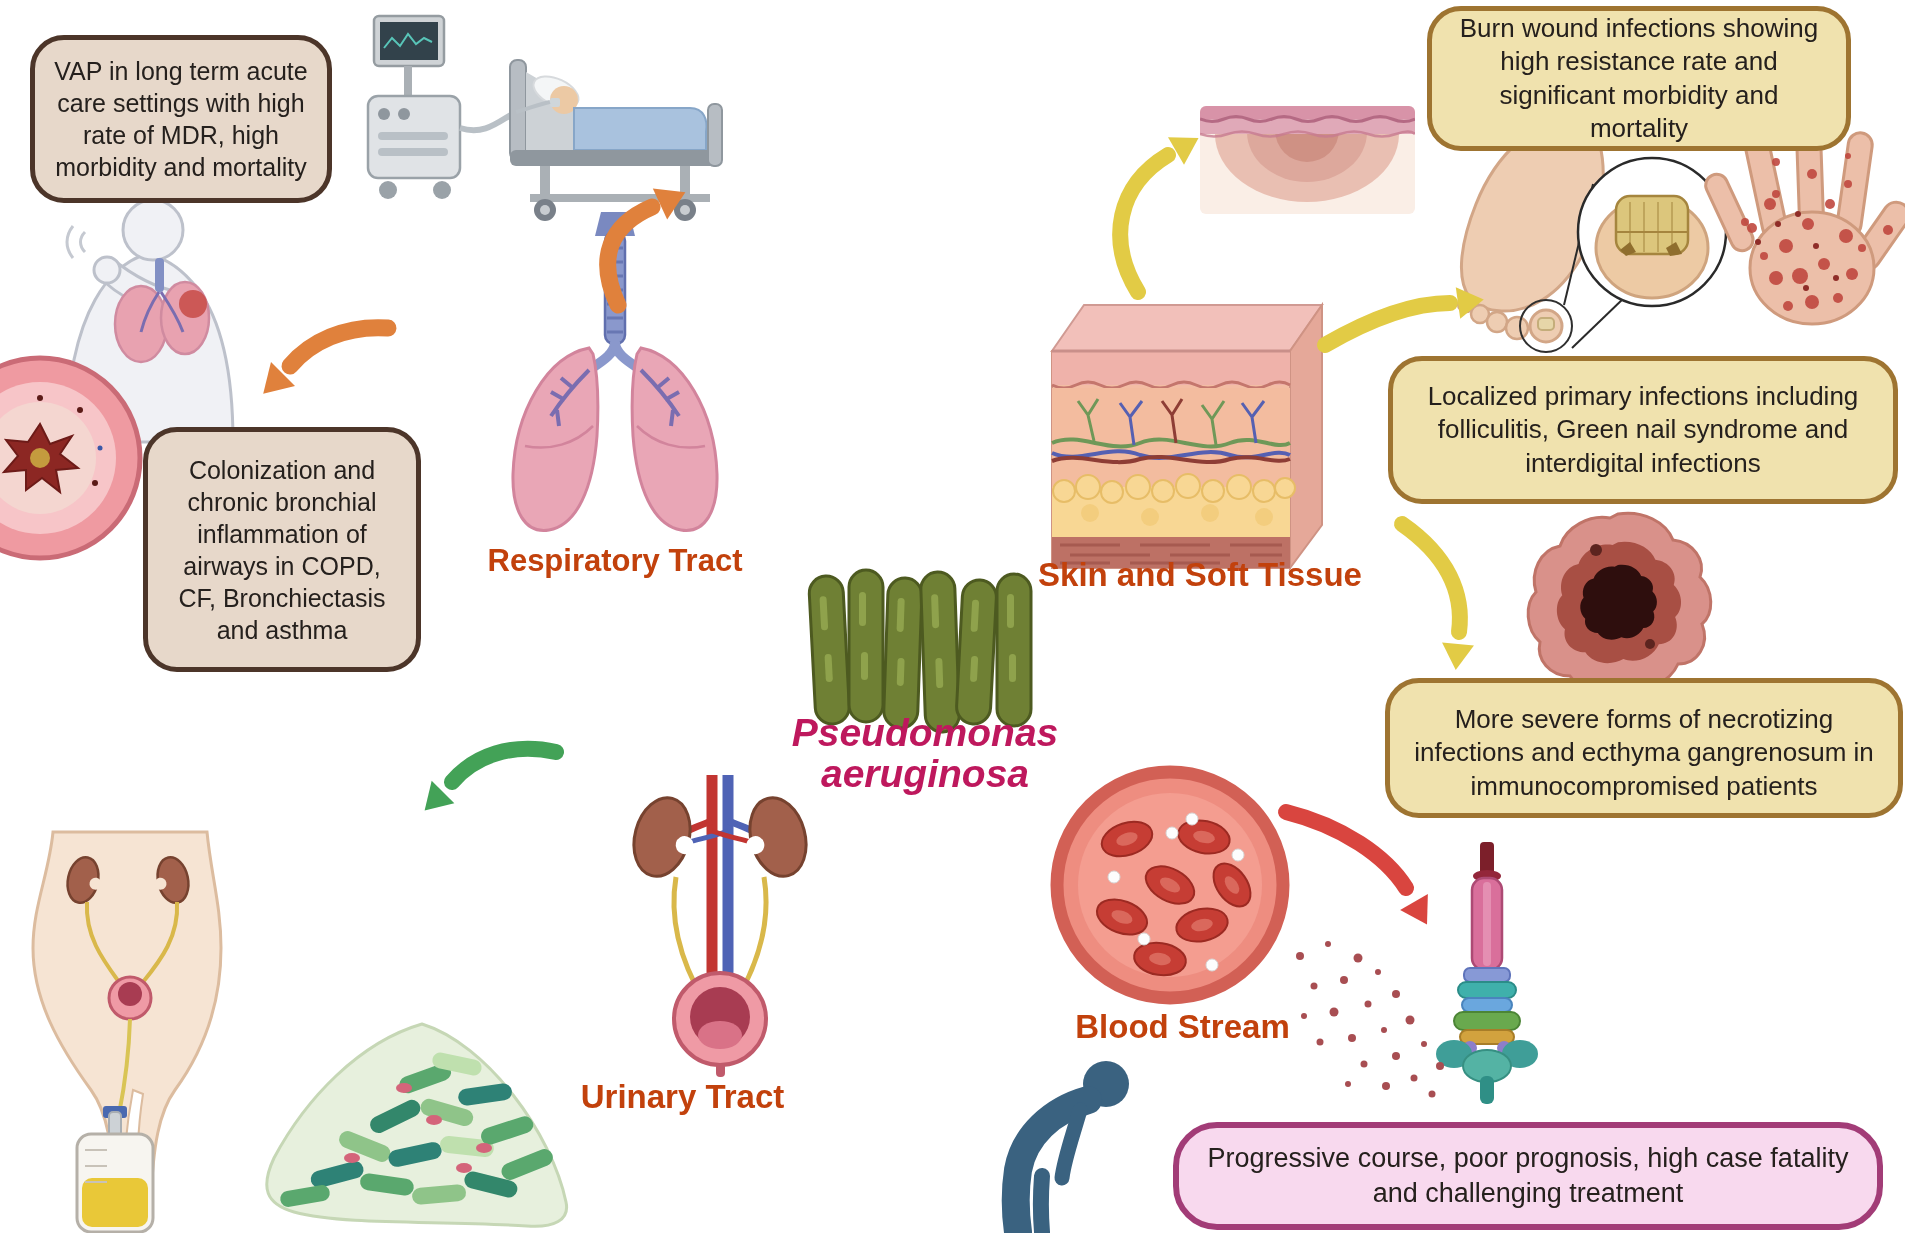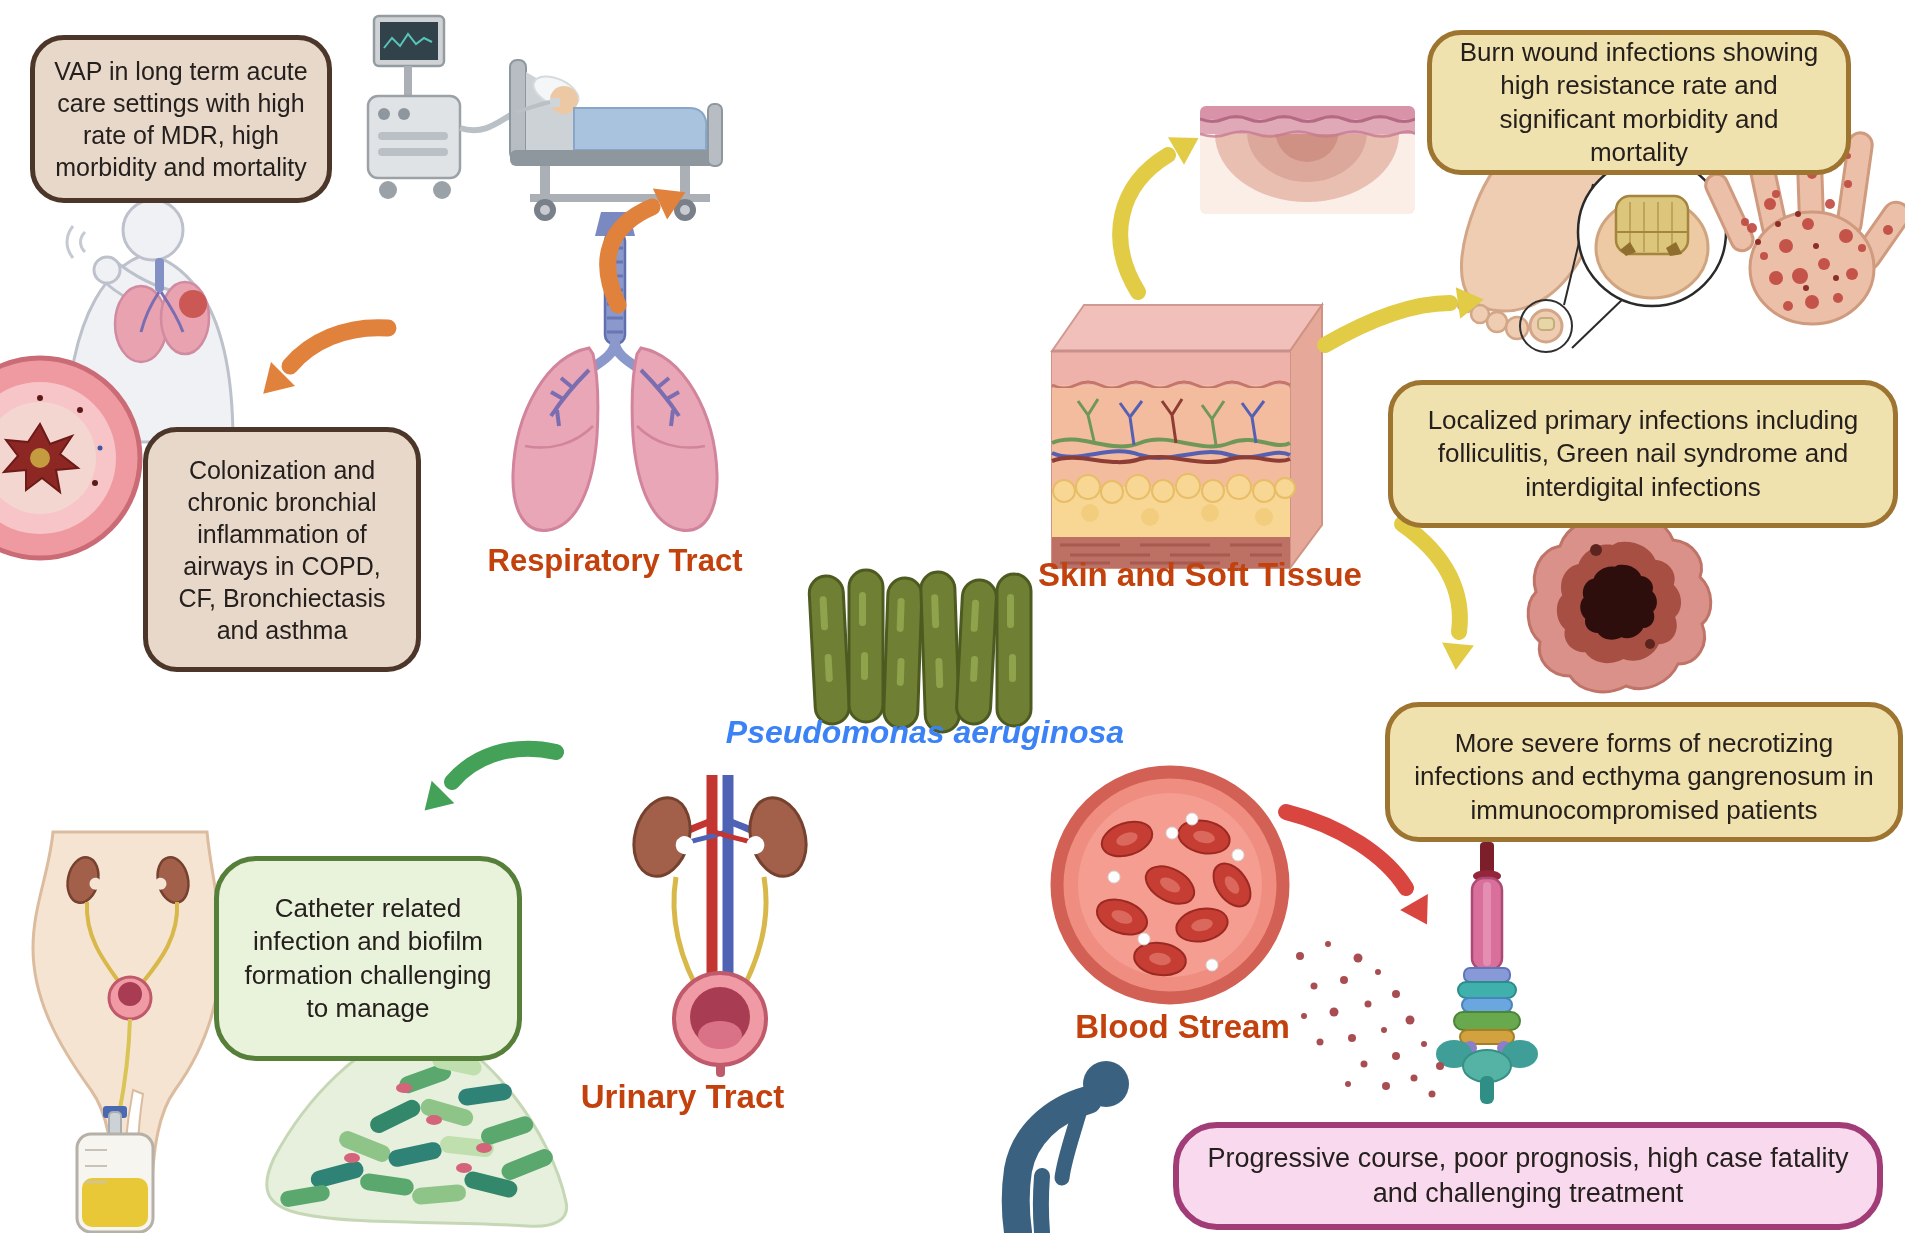--- a/index.html
+++ b/index.html
@@ -2,27 +2,27 @@
 <html><head>
 <meta charset="utf-8">
 <style>
   html,body{margin:0;padding:0;background:#ffffff;}
   #canvas{position:relative;width:1905px;height:1233px;overflow:hidden;background:#fff;
           font-family:"Liberation Sans",sans-serif;}
   #art{position:absolute;left:0;top:0;}
   .box{position:absolute;display:flex;align-items:center;justify-content:center;text-align:center;
        box-sizing:border-box;padding:10px 18px;color:#25201d;line-height:1.28;}
   .tan{background:#e7d8ca;border:5px solid #4c3529;border-radius:34px;}
-  .yellow{background:#f0e2ae;border:5px solid #9e7431;border-radius:34px;margin-top:24px;}
+  .yellow{background:#f0e2ae;border:5px solid #9e7431;border-radius:34px;}
   .greenbox{background:#e9f2da;border:5px solid #567f39;border-radius:42px;}
   .pink{background:#f6def0;border:6px solid #7c3a5e;border-radius:38px;}
   .pink2{background:#f8d9ee;border:6px solid #a23c77;border-radius:44px;}
   .label{position:absolute;font-weight:bold;color:#c2410c;text-align:center;}
   .center-title{position:absolute;left:690px;top:712px;width:470px;text-align:center;
-                color:#3b82f6;font-weight:bold;font-size:32px;line-height:41px;}
+                color:#be185d;font-weight:bold;font-size:39px;line-height:41px;}
   .center-title .line1{font-style:italic;}
 </style>
 </head>
 <body>
 
 <div id="canvas">
 
 <svg id="art" width="1905" height="1233" viewBox="0 0 1905 1233">
 
   <g transform="translate(360,8)">
@@ -474,23 +474,20 @@
 </div>
 
 <div class="box yellow" style="left:1388px;top:356px;width:510px;height:148px;font-size:26px;">
   <span>Localized primary infections including folliculitis, Green nail syndrome and interdigital infections</span>
 </div>
 
 <div class="box yellow" style="left:1385px;top:678px;width:518px;height:140px;font-size:26px;align-items:flex-end;">
   <span>More severe forms of necrotizing infections and ecthyma gangrenosum in immunocompromised patients</span>
 </div>
 
-<div class="box greenbox" style="left:214px;top:856px;width:308px;height:205px;font-size:26px;">
-  <span>Catheter related infection and biofilm formation challenging to manage</span>
-</div>
 
 
 <div class="box pink2" style="left:1173px;top:1122px;width:710px;height:108px;font-size:27px;">
   <span>Progressive course, poor prognosis, high case fatality and challenging treatment</span>
 </div>
 
 <div class="label" style="left:480px;top:543px;width:270px;font-size:31px;">Respiratory Tract</div>
 
 <div class="label" style="left:550px;top:1078px;width:265px;font-size:33px;">Urinary Tract</div>
 

